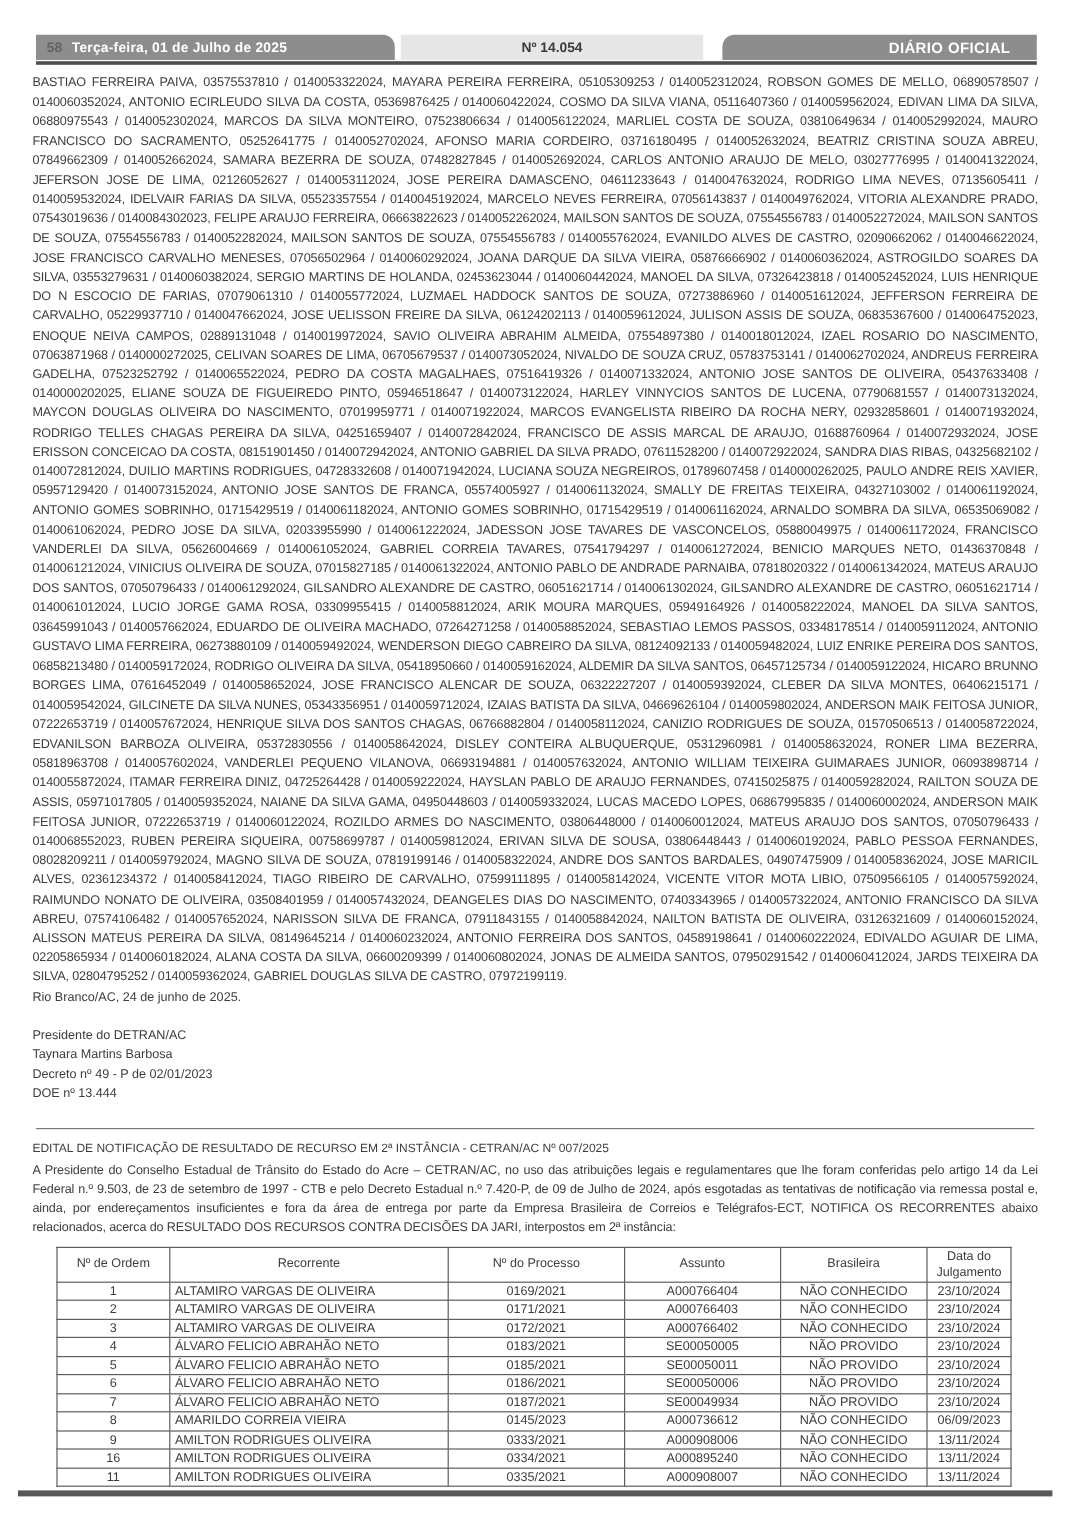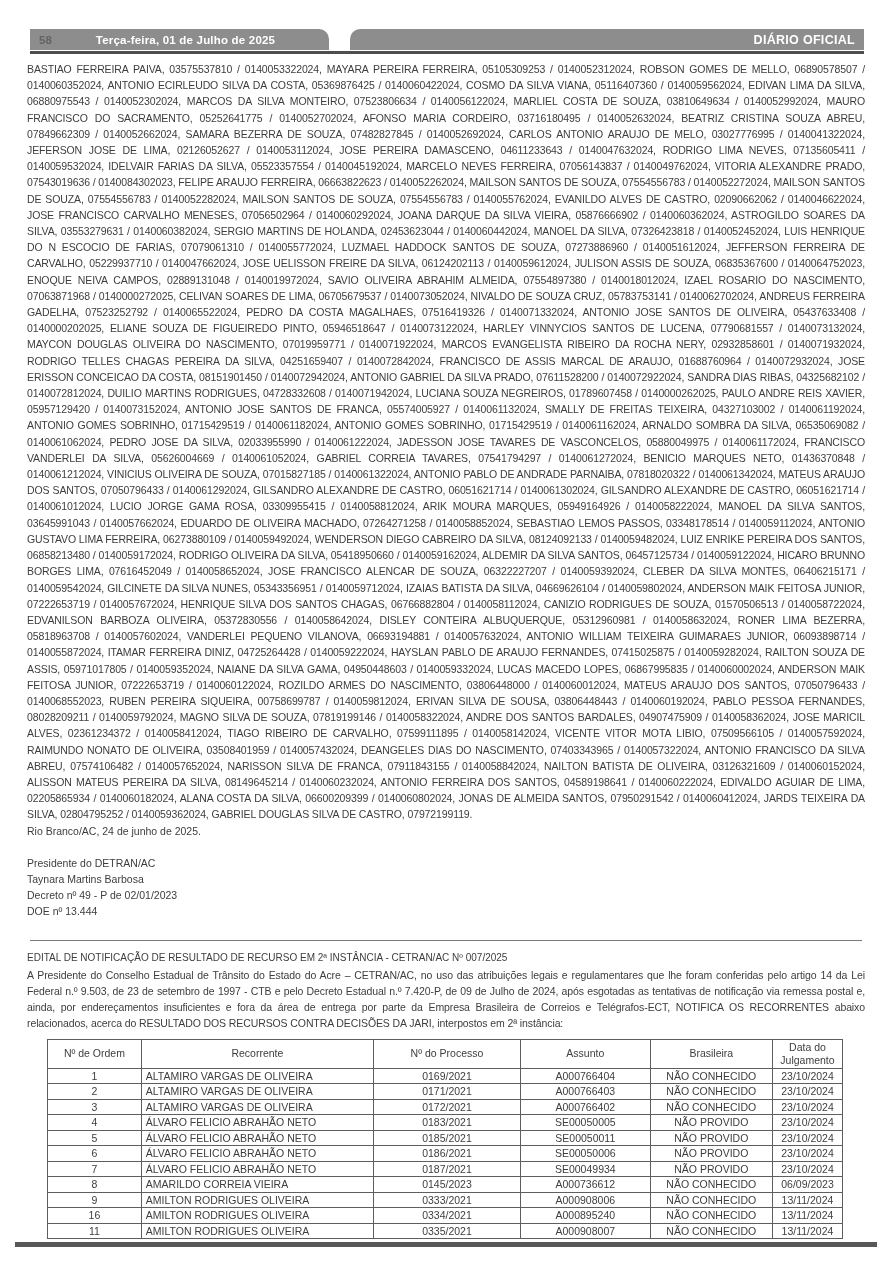--- a/index.html
+++ b/index.html
@@ -17,38 +17,38 @@
     margin:29px 28px 0 30px;
     height:21px;
     align-items:stretch;
   }
   .mh-left {
     flex:0 0 290px;
     background:#8d8d8d;
     border-radius:0 10px 0 0;
     display:flex; align-items:center;
     padding-left:9px;
-    font-size:11.5px; font-weight:bold;gap:36px;
+    font-size:11.5px; font-weight:bold;
   }
   .mh-left .num { color:#636363; margin-right:8px; }
   .mh-left .date { color:#ffffff; letter-spacing:0.2px; }
   .mh-gap-a { flex:0 0 5px; }
   .mh-center {
     flex:0 0 252px;
     background:#e6e6e6;
     display:flex; align-items:center; justify-content:center;
     font-size:11.5px; font-weight:bold; color:#3a3a3a;
   }
   .mh-gap-b { flex:0 0 16px; }
   .mh-right {
     flex:1 1 auto;
     background:#8d8d8d;
     border-radius:10px 0 0 0;
     display:flex; align-items:center; justify-content:flex-end;
-    padding-right:9px;
+    padding-right:22px;
     font-size:12.5px; font-weight:bold; color:#ffffff;
     letter-spacing:0.3px;
   }
   .masthead-rule {
     height:3px;
     background:#4e4e4e;
     margin:1px 28px 0 30px;
   }
   
   main { margin:7px 27px 0 27px; }
@@ -107,20 +107,23 @@
 <body>
 
 <div class="page">
 
   <header class="masthead">
     <div class="mh-left">
       <span class="num">58</span>
       <span class="date">Terça-feira, 01 de Julho de 2025</span>
     </div>
     <div class="mh-gap-a"></div>
+    <div class="mh-center">
+      <span>Nº 14.054</span>
+    </div>
     <div class="mh-gap-b"></div>
     <div class="mh-right">
       <span>DIÁRIO OFICIAL</span>
     </div>
   </header>
   <div class="masthead-rule"></div>
 
   <main>
     <p class="names">BASTIAO FERREIRA PAIVA, 03575537810 / 0140053322024, MAYARA PEREIRA FERREIRA, 05105309253 / 0140052312024, ROBSON GOMES DE MELLO, 06890578507 / 0140060352024, ANTONIO ECIRLEUDO SILVA DA COSTA, 05369876425 / 0140060422024, COSMO DA SILVA VIANA, 05116407360 / 0140059562024, EDIVAN LIMA DA SILVA, 06880975543 / 0140052302024, MARCOS DA SILVA MONTEIRO, 07523806634 / 0140056122024, MARLIEL COSTA DE SOUZA, 03810649634 / 0140052992024, MAURO FRANCISCO DO SACRAMENTO, 05252641775 / 0140052702024, AFONSO MARIA CORDEIRO, 03716180495 / 0140052632024, BEATRIZ CRISTINA SOUZA ABREU, 07849662309 / 0140052662024, SAMARA BEZERRA DE SOUZA, 07482827845 / 0140052692024, CARLOS ANTONIO ARAUJO DE MELO, 03027776995 / 0140041322024, JEFERSON JOSE DE LIMA, 02126052627 / 0140053112024, JOSE PEREIRA DAMASCENO, 04611233643 / 0140047632024, RODRIGO LIMA NEVES, 07135605411 / 0140059532024, IDELVAIR FARIAS DA SILVA, 05523357554 / 0140045192024, MARCELO NEVES FERREIRA, 07056143837 / 0140049762024, VITORIA ALEXANDRE PRADO, 07543019636 / 0140084302023, FELIPE ARAUJO FERREIRA, 06663822623 / 0140052262024, MAILSON SANTOS DE SOUZA, 07554556783 / 0140052272024, MAILSON SANTOS DE SOUZA, 07554556783 / 0140052282024, MAILSON SANTOS DE SOUZA, 07554556783 / 0140055762024, EVANILDO ALVES DE CASTRO, 02090662062 / 0140046622024, JOSE FRANCISCO CARVALHO MENESES, 07056502964 / 0140060292024, JOANA DARQUE DA SILVA VIEIRA, 05876666902 / 0140060362024, ASTROGILDO SOARES DA SILVA, 03553279631 / 0140060382024, SERGIO MARTINS DE HOLANDA, 02453623044 / 0140060442024, MANOEL DA SILVA, 07326423818 / 0140052452024, LUIS HENRIQUE DO N ESCOCIO DE FARIAS, 07079061310 / 0140055772024, LUZMAEL HADDOCK SANTOS DE SOUZA, 07273886960 / 0140051612024, JEFFERSON FERREIRA DE CARVALHO, 05229937710 / 0140047662024, JOSE UELISSON FREIRE DA SILVA, 06124202113 / 0140059612024, JULISON ASSIS DE SOUZA, 06835367600 / 0140064752023, ENOQUE NEIVA CAMPOS, 02889131048 / 0140019972024, SAVIO OLIVEIRA ABRAHIM ALMEIDA, 07554897380 / 0140018012024, IZAEL ROSARIO DO NASCIMENTO, 07063871968 / 0140000272025, CELIVAN SOARES DE LIMA, 06705679537 / 0140073052024, NIVALDO DE SOUZA CRUZ, 05783753141 / 0140062702024, ANDREUS FERREIRA GADELHA, 07523252792 / 0140065522024, PEDRO DA COSTA MAGALHAES, 07516419326 / 0140071332024, ANTONIO JOSE SANTOS DE OLIVEIRA, 05437633408 / 0140000202025, ELIANE SOUZA DE FIGUEIREDO PINTO, 05946518647 / 0140073122024, HARLEY VINNYCIOS SANTOS DE LUCENA, 07790681557 / 0140073132024, MAYCON DOUGLAS OLIVEIRA DO NASCIMENTO, 07019959771 / 0140071922024, MARCOS EVANGELISTA RIBEIRO DA ROCHA NERY, 02932858601 / 0140071932024, RODRIGO TELLES CHAGAS PEREIRA DA SILVA, 04251659407 / 0140072842024, FRANCISCO DE ASSIS MARCAL DE ARAUJO, 01688760964 / 0140072932024, JOSE ERISSON CONCEICAO DA COSTA, 08151901450 / 0140072942024, ANTONIO GABRIEL DA SILVA PRADO, 07611528200 / 0140072922024, SANDRA DIAS RIBAS, 04325682102 / 0140072812024, DUILIO MARTINS RODRIGUES, 04728332608 / 0140071942024, LUCIANA SOUZA NEGREIROS, 01789607458 / 0140000262025, PAULO ANDRE REIS XAVIER, 05957129420 / 0140073152024, ANTONIO JOSE SANTOS DE FRANCA, 05574005927 / 0140061132024, SMALLY DE FREITAS TEIXEIRA, 04327103002 / 0140061192024, ANTONIO GOMES SOBRINHO, 01715429519 / 0140061182024, ANTONIO GOMES SOBRINHO, 01715429519 / 0140061162024, ARNALDO SOMBRA DA SILVA, 06535069082 / 0140061062024, PEDRO JOSE DA SILVA, 02033955990 / 0140061222024, JADESSON JOSE TAVARES DE VASCONCELOS, 05880049975 / 0140061172024, FRANCISCO VANDERLEI DA SILVA, 05626004669 / 0140061052024, GABRIEL CORREIA TAVARES, 07541794297 / 0140061272024, BENICIO MARQUES NETO, 01436370848 / 0140061212024, VINICIUS OLIVEIRA DE SOUZA, 07015827185 / 0140061322024, ANTONIO PABLO DE ANDRADE PARNAIBA, 07818020322 / 0140061342024, MATEUS ARAUJO DOS SANTOS, 07050796433 / 0140061292024, GILSANDRO ALEXANDRE DE CASTRO, 06051621714 / 0140061302024, GILSANDRO ALEXANDRE DE CASTRO, 06051621714 / 0140061012024, LUCIO JORGE GAMA ROSA, 03309955415 / 0140058812024, ARIK MOURA MARQUES, 05949164926 / 0140058222024, MANOEL DA SILVA SANTOS, 03645991043 / 0140057662024, EDUARDO DE OLIVEIRA MACHADO, 07264271258 / 0140058852024, SEBASTIAO LEMOS PASSOS, 03348178514 / 0140059112024, ANTONIO GUSTAVO LIMA FERREIRA, 06273880109 / 0140059492024, WENDERSON DIEGO CABREIRO DA SILVA, 08124092133 / 0140059482024, LUIZ ENRIKE PEREIRA DOS SANTOS, 06858213480 / 0140059172024, RODRIGO OLIVEIRA DA SILVA, 05418950660 / 0140059162024, ALDEMIR DA SILVA SANTOS, 06457125734 / 0140059122024, HICARO BRUNNO BORGES LIMA, 07616452049 / 0140058652024, JOSE FRANCISCO ALENCAR DE SOUZA, 06322227207 / 0140059392024, CLEBER DA SILVA MONTES, 06406215171 / 0140059542024, GILCINETE DA SILVA NUNES, 05343356951 / 0140059712024, IZAIAS BATISTA DA SILVA, 04669626104 / 0140059802024, ANDERSON MAIK FEITOSA JUNIOR, 07222653719 / 0140057672024, HENRIQUE SILVA DOS SANTOS CHAGAS, 06766882804 / 0140058112024, CANIZIO RODRIGUES DE SOUZA, 01570506513 / 0140058722024, EDVANILSON BARBOZA OLIVEIRA, 05372830556 / 0140058642024, DISLEY CONTEIRA ALBUQUERQUE, 05312960981 / 0140058632024, RONER LIMA BEZERRA, 05818963708 / 0140057602024, VANDERLEI PEQUENO VILANOVA, 06693194881 / 0140057632024, ANTONIO WILLIAM TEIXEIRA GUIMARAES JUNIOR, 06093898714 / 0140055872024, ITAMAR FERREIRA DINIZ, 04725264428 / 0140059222024, HAYSLAN PABLO DE ARAUJO FERNANDES, 07415025875 / 0140059282024, RAILTON SOUZA DE ASSIS, 05971017805 / 0140059352024, NAIANE DA SILVA GAMA, 04950448603 / 0140059332024, LUCAS MACEDO LOPES, 06867995835 / 0140060002024, ANDERSON MAIK FEITOSA JUNIOR, 07222653719 / 0140060122024, ROZILDO ARMES DO NASCIMENTO, 03806448000 / 0140060012024, MATEUS ARAUJO DOS SANTOS, 07050796433 / 0140068552023, RUBEN PEREIRA SIQUEIRA, 00758699787 / 0140059812024, ERIVAN SILVA DE SOUSA, 03806448443 / 0140060192024, PABLO PESSOA FERNANDES, 08028209211 / 0140059792024, MAGNO SILVA DE SOUZA, 07819199146 / 0140058322024, ANDRE DOS SANTOS BARDALES, 04907475909 / 0140058362024, JOSE MARICIL ALVES, 02361234372 / 0140058412024, TIAGO RIBEIRO DE CARVALHO, 07599111895 / 0140058142024, VICENTE VITOR MOTA LIBIO, 07509566105 / 0140057592024, RAIMUNDO NONATO DE OLIVEIRA, 03508401959 / 0140057432024, DEANGELES DIAS DO NASCIMENTO, 07403343965 / 0140057322024, ANTONIO FRANCISCO DA SILVA ABREU, 07574106482 / 0140057652024, NARISSON SILVA DE FRANCA, 07911843155 / 0140058842024, NAILTON BATISTA DE OLIVEIRA, 03126321609 / 0140060152024, ALISSON MATEUS PEREIRA DA SILVA, 08149645214 / 0140060232024, ANTONIO FERREIRA DOS SANTOS, 04589198641 / 0140060222024, EDIVALDO AGUIAR DE LIMA, 02205865934 / 0140060182024, ALANA COSTA DA SILVA, 06600209399 / 0140060802024, JONAS DE ALMEIDA SANTOS, 07950291542 / 0140060412024, JARDS TEIXEIRA DA SILVA, 02804795252 / 0140059362024, GABRIEL DOUGLAS SILVA DE CASTRO, 07972199119.</p>
     <p class="placeline">Rio Branco/AC, 24 de junho de 2025.</p>

